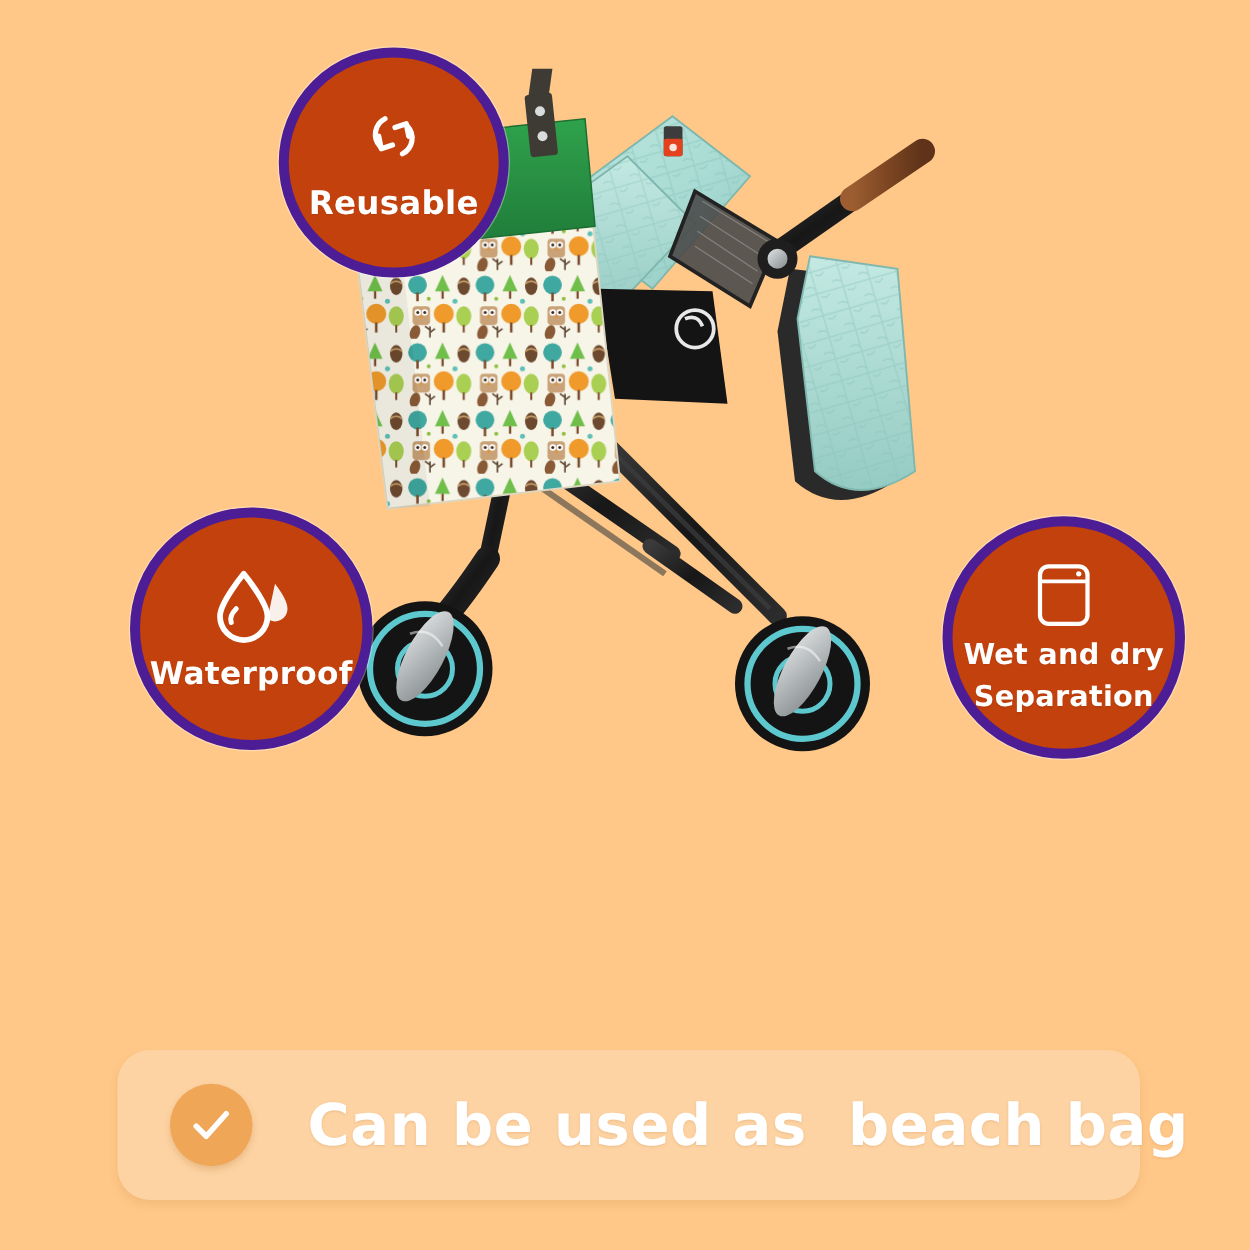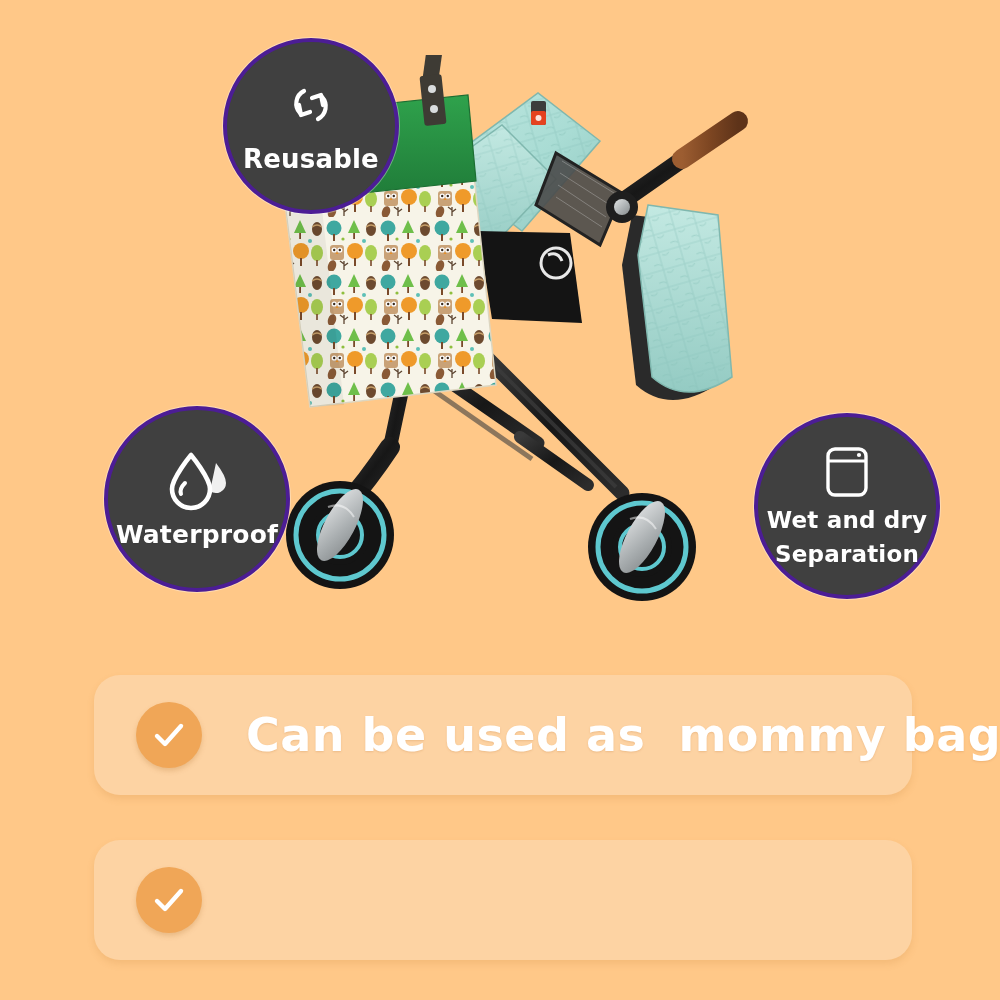--- a/index.html
+++ b/index.html
@@ -8,22 +8,22 @@
     width:1000px;height:1000px;overflow:hidden;
     font-family:"DejaVu Sans","Liberation Sans",sans-serif;
     background:#ffc888;
     position:relative;
   }
   .stage{position:absolute;inset:0;background:#ffc888;}
 
   
   .badge{
     position:absolute;border-radius:50%;
-    background:#404040;
-    border:4px solid #4c1d95;
+    background:#c2410c;
+    border:8px solid #4c1d95;
     box-shadow:0 0 0 1px rgba(255,255,255,.35);
     display:flex;flex-direction:column;align-items:center;justify-content:center;
     color:#ffffff;text-align:left;
   }
   .badge .ic{display:block;}
   .badge .lbl{
     font-weight:bold;line-height:1.12;color:#fff;
     text-shadow:0 1px 1px rgba(0,0,0,.06);
     letter-spacing:.2px;
   }
@@ -272,30 +272,23 @@
     <span class="ic">
       <svg width="66" height="62" viewBox="0 0 66 62">
         <path d="M52 14 q10 13 10 20 a10 10 0 0 1 -16 8 z" fill="#fff" opacity=".92"></path>
         <path d="M27 6 C27 6 8 29 8 40 a19 19 0 0 0 38 0 C46 29 27 6 27 6 Z" fill="none" stroke="#fff" stroke-width="4.6" stroke-linejoin="round"></path>
         <path d="M21 34 q-6 6 -4 11" fill="none" stroke="#fff" stroke-width="4" stroke-linecap="round"></path>
       </svg>
     </span>
     <span class="lbl">Waterproof</span>
   </div>
 
-  <div class="banner" id="banner-mommy">
-    <span class="check-circle">
-      <svg width="40" height="40" viewBox="0 0 40 40">
-        <path d="M8 21 L16 29 L32 11" fill="none" stroke="#fff" stroke-width="4.4" stroke-linecap="round" stroke-linejoin="round"></path>
-      </svg>
-    </span>
-    <span class="banner-text">Can be used as  mommy bag</span>
-  </div>
 
   <div class="banner" id="banner-beach">
     <span class="check-circle">
       <svg width="40" height="40" viewBox="0 0 40 40">
         <path d="M8 21 L16 29 L32 11" fill="none" stroke="#fff" stroke-width="4.4" stroke-linecap="round" stroke-linejoin="round"></path>
       </svg>
     </span>
+    <span class="banner-text">Can be used as  beach bag</span>
   </div>
 
 </div>
 
 </body></html>

